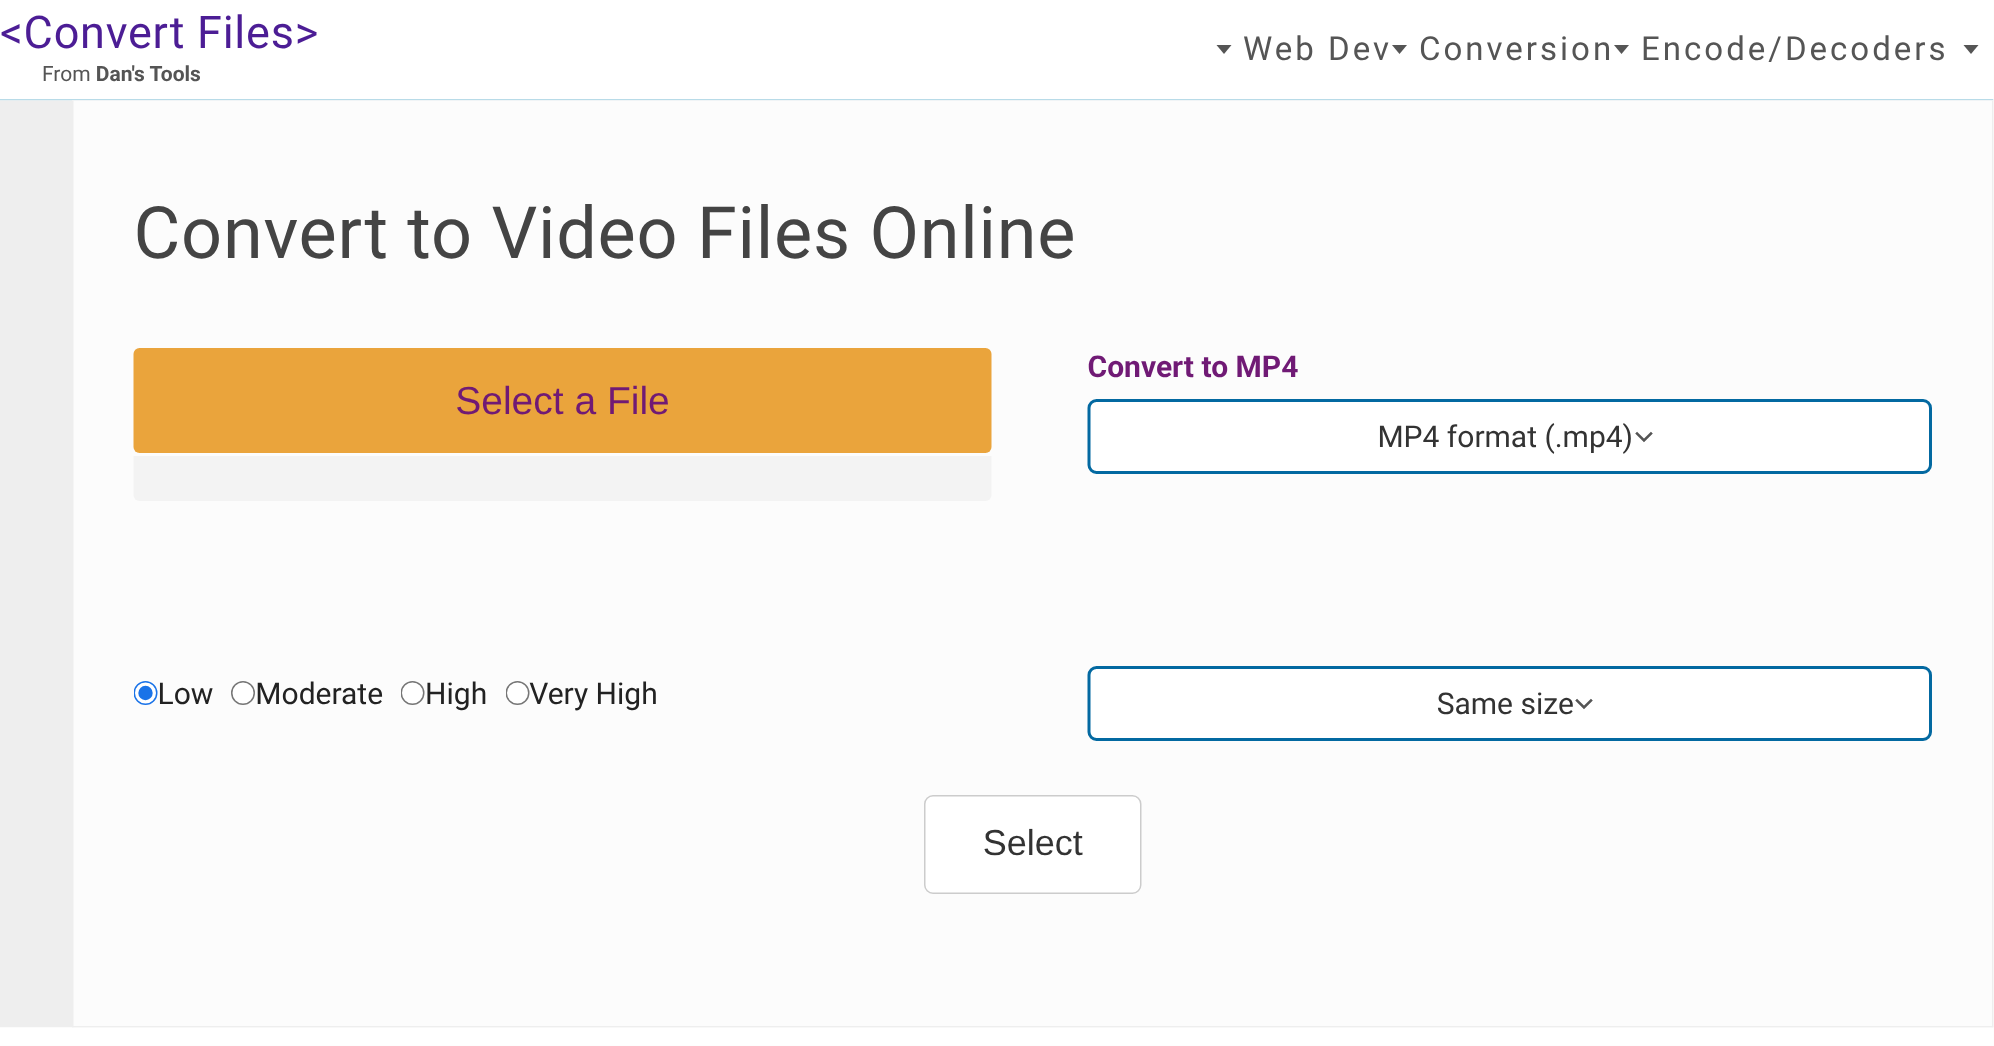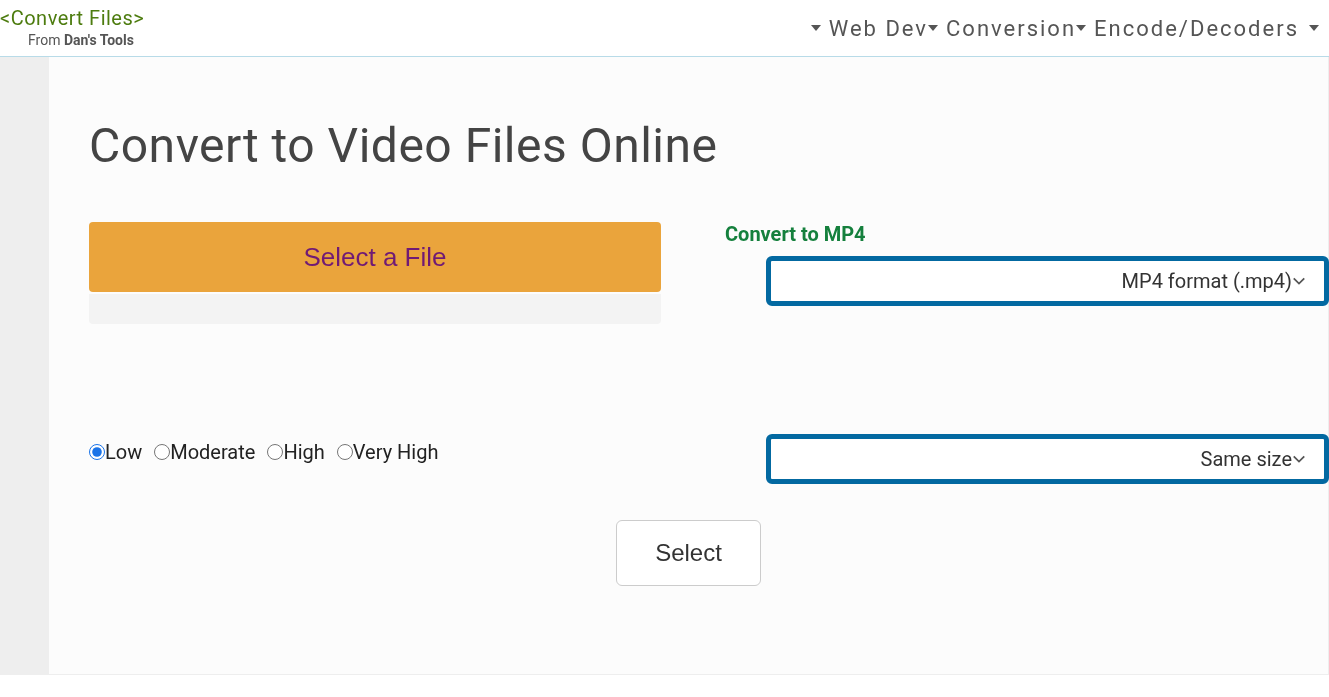--- a/index.html
+++ b/index.html
@@ -12,23 +12,23 @@
     .header {
       display: flex;
       justify-content: space-between;
       align-items: center;
       padding: 8px 0;
       border-bottom: 1px solid #b8dbe8;
       background: #fff;
     }
     .logo-block { flex: 0 0 auto; }
     .logo {
-      font-size: 20px;
+      font-size: 30px;
       font-weight: 400;
-      color: #4d7c0f;
+      color: #4c1d95;
       letter-spacing: 0.5px;
       line-height: 1;
     }
     .logo-sub {
       font-size: 14px;
       color: #555;
       margin-top: 4px;
       padding-left: 28px;
     }
     .logo-sub-from { font-weight: 400; }
@@ -96,37 +96,36 @@
     }
     .file-shadow {
       height: 30px;
       margin-top: 2px;
       background: #f3f3f3;
       border-radius: 0 0 4px 4px;
     }
     .field-label {
       font-size: 20px;
       font-weight: 700;
-      color: #15803d;
+      color: #701a75;
       margin-bottom: 10px;
     }
     .select {
       width: 100%;
       height: 50px;
-      border: 5px solid #0369a1;
+      border: 2px solid #0369a1;
       border-radius: 6px;
       background: #fff;
       display: flex;
       align-items: center;
-      justify-content: flex-end;
+      justify-content: center;
       padding: 0 18px 0 26px;
       cursor: pointer;
       font-size: 20px;
       color: #333;
-      margin-left: 41px;
     }
     .select-caret {
       width: 14px; height: 14px;
       display: inline-block;
     }
     .select-caret svg { display: block; }
     .row2 {
       display: flex;
       gap: 64px;
       align-items: flex-start;

